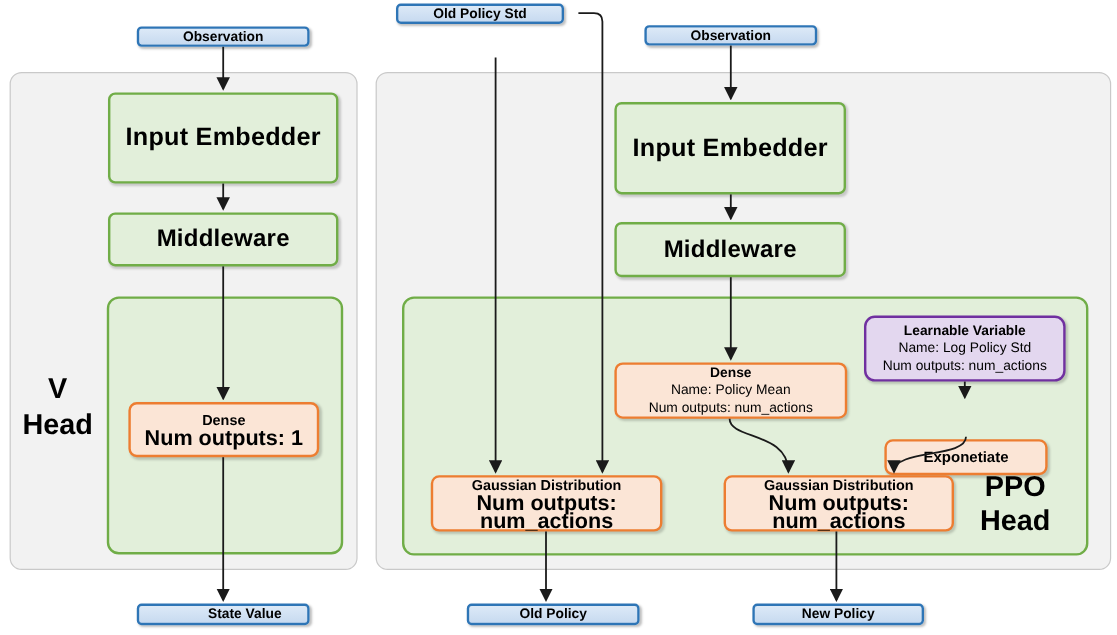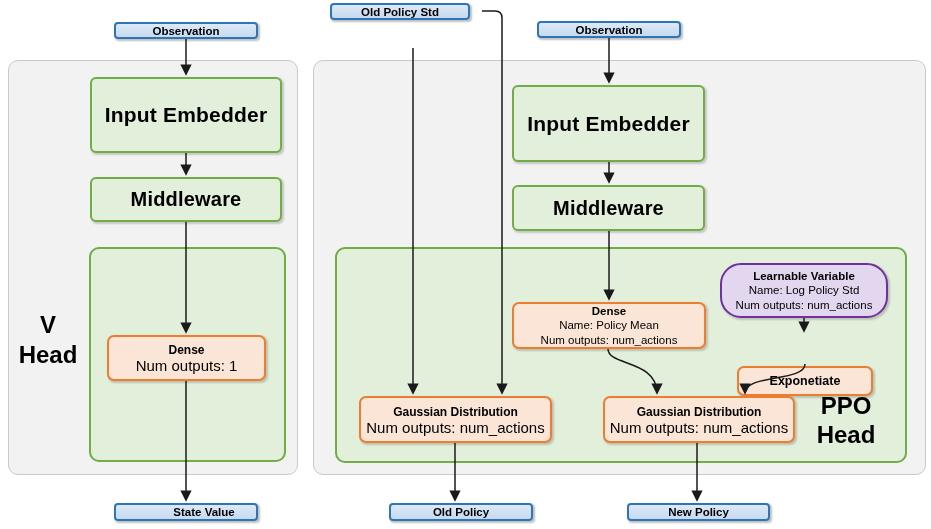--- a/index.html
+++ b/index.html
@@ -34,25 +34,25 @@
     font-weight:bold;font-size:21px;letter-spacing:0.2px;
     box-shadow:1.5px 1.5px 2px rgba(0,0,0,0.18);
   }
   .onode{
     background:var(--orange-fill);
     border:2px solid var(--orange-border);border-radius:7px;
     box-shadow:1.5px 1.5px 2px rgba(0,0,0,0.18);
   }
   .pnode{
     background:var(--purple-fill);
-    border:2.5px solid var(--purple-border);border-radius:21px;
+    border:2.5px solid var(--purple-border);border-radius:9px;
     box-shadow:1.5px 1.5px 2px rgba(0,0,0,0.18);
   }
   .t{font-weight:bold;font-size:12px;line-height:15px;}
-  .s{font-weight:normal;font-size:15px;line-height:15px;}
+  .s{font-weight:bold;font-size:18px;line-height:15px;}
   .t3{font-weight:bold;font-size:11.5px;line-height:14.5px;}
   .s3{font-weight:normal;font-size:11.5px;line-height:14.5px;}
   .head-label{
     position:absolute;z-index:3;text-align:center;
     font-weight:bold;font-size:24px;line-height:30px;color:#000;
   }
   #wires{position:absolute;left:0;top:0;z-index:5;pointer-events:none;}
   #wires path{stroke:var(--wire);stroke-width:1.5;fill:none;}
 </style>
 </head>

